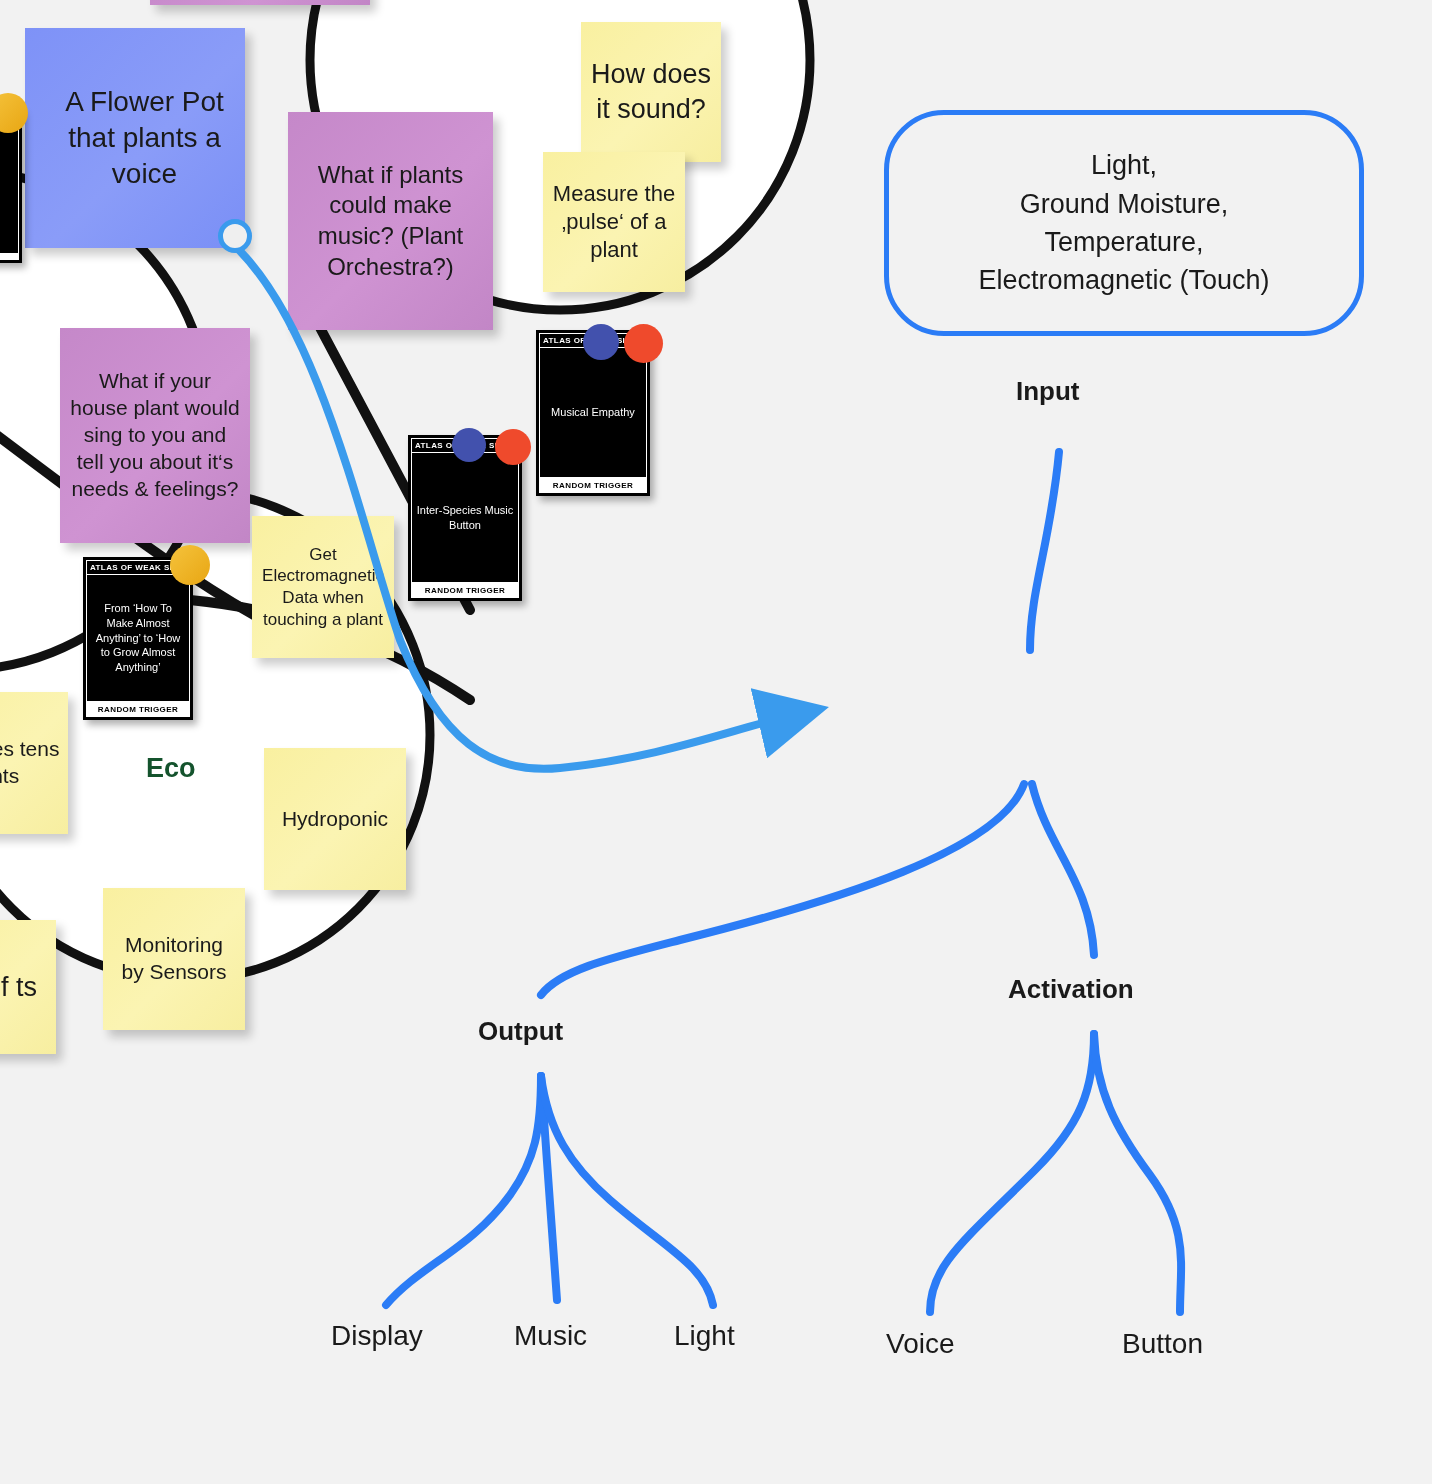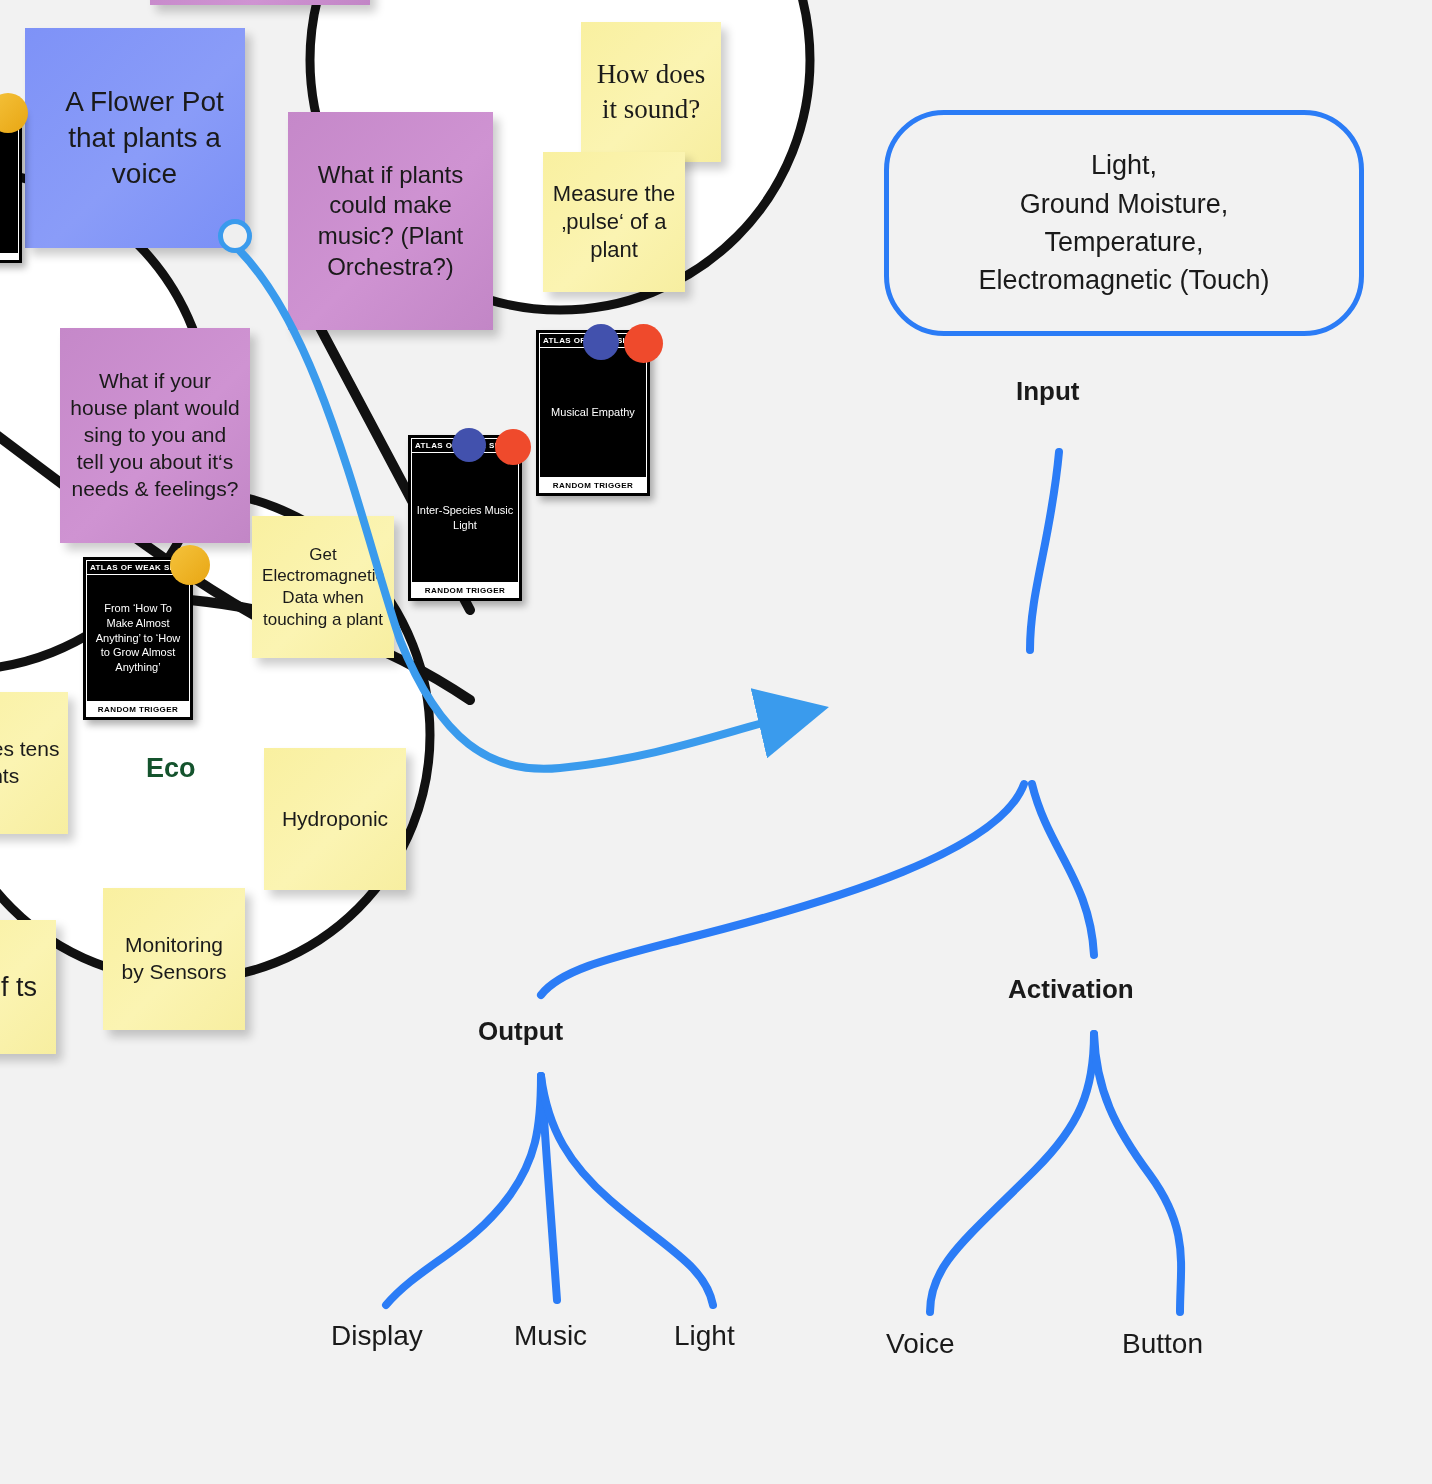--- a/index.html
+++ b/index.html
@@ -130,21 +130,21 @@
     <path d="M 190 600 C 290 610 380 640 470 700" fill="none" stroke="#111111" stroke-width="10" stroke-linecap="round"></path>
   </svg>
 
   <div id="notes-root">
       <div class="note blue" style="left: 25px; top: 28px; width: 220px; height: 220px; font-size: 28px;">
         <div class="inner">A Flower Pot that plants a voice</div>
       </div>
       <div class="note purple" style="left: 288px; top: 112px; width: 205px; height: 218px; font-size: 24px;">
         <div class="inner">What if plants could make music? (Plant Orchestra?)</div>
       </div>
-      <div class="note yellow" style="left: 581px; top: 22px; width: 140px; height: 140px; font-size: 27px; font-family: Liberation Serif, serif;">
+      <div class="note yellow" style="left: 581px; top: 22px; width: 140px; height: 140px; font-size: 27px;">
         <div class="inner">How does it sound?</div>
       </div>
       <div class="note yellow" style="left: 543px; top: 152px; width: 142px; height: 140px; font-size: 22px;">
         <div class="inner">Measure the ‚pulse‘ of a plant</div>
       </div>
       <div class="note purple" style="left: 60px; top: 328px; width: 190px; height: 215px; font-size: 21px;">
         <div class="inner">What if your house plant would sing to you and tell you about it‘s needs &amp; feelings?</div>
       </div>
       <div class="note yellow" style="left: 252px; top: 516px; width: 142px; height: 142px; font-size: 17px;">
         <div class="inner">Get Electromagnetic Data when touching a plant</div>
@@ -167,21 +167,21 @@
     </div>
 
   <div id="cards-root">
       <div class="card" style="left: 536px; top: 330px; width: 114px; height: 166px;">
         <div class="card-head">ATLAS OF WEAK SIGNALS</div>
         <div class="card-body">Musical Empathy</div>
         <div class="card-foot">RANDOM TRIGGER</div>
       </div>
       <div class="card" style="left: 408px; top: 435px; width: 114px; height: 166px;">
         <div class="card-head">ATLAS OF WEAK SIGNALS</div>
-        <div class="card-body">Inter-Species Music Light</div>
+        <div class="card-body">Inter-Species Music Button</div>
         <div class="card-foot">RANDOM TRIGGER</div>
       </div>
       <div class="card" style="left: 83px; top: 557px; width: 110px; height: 163px;">
         <div class="card-head">ATLAS OF WEAK SIGNALS</div>
         <div class="card-body">From ‘How To Make Almost Anything’ to ‘How to Grow Almost Anything’</div>
         <div class="card-foot">RANDOM TRIGGER</div>
       </div>
       <div class="card" style="left: -34px; top: 108px; width: 56px; height: 155px;">
         <div class="card-head"></div>
         <div class="card-body">n</div>

